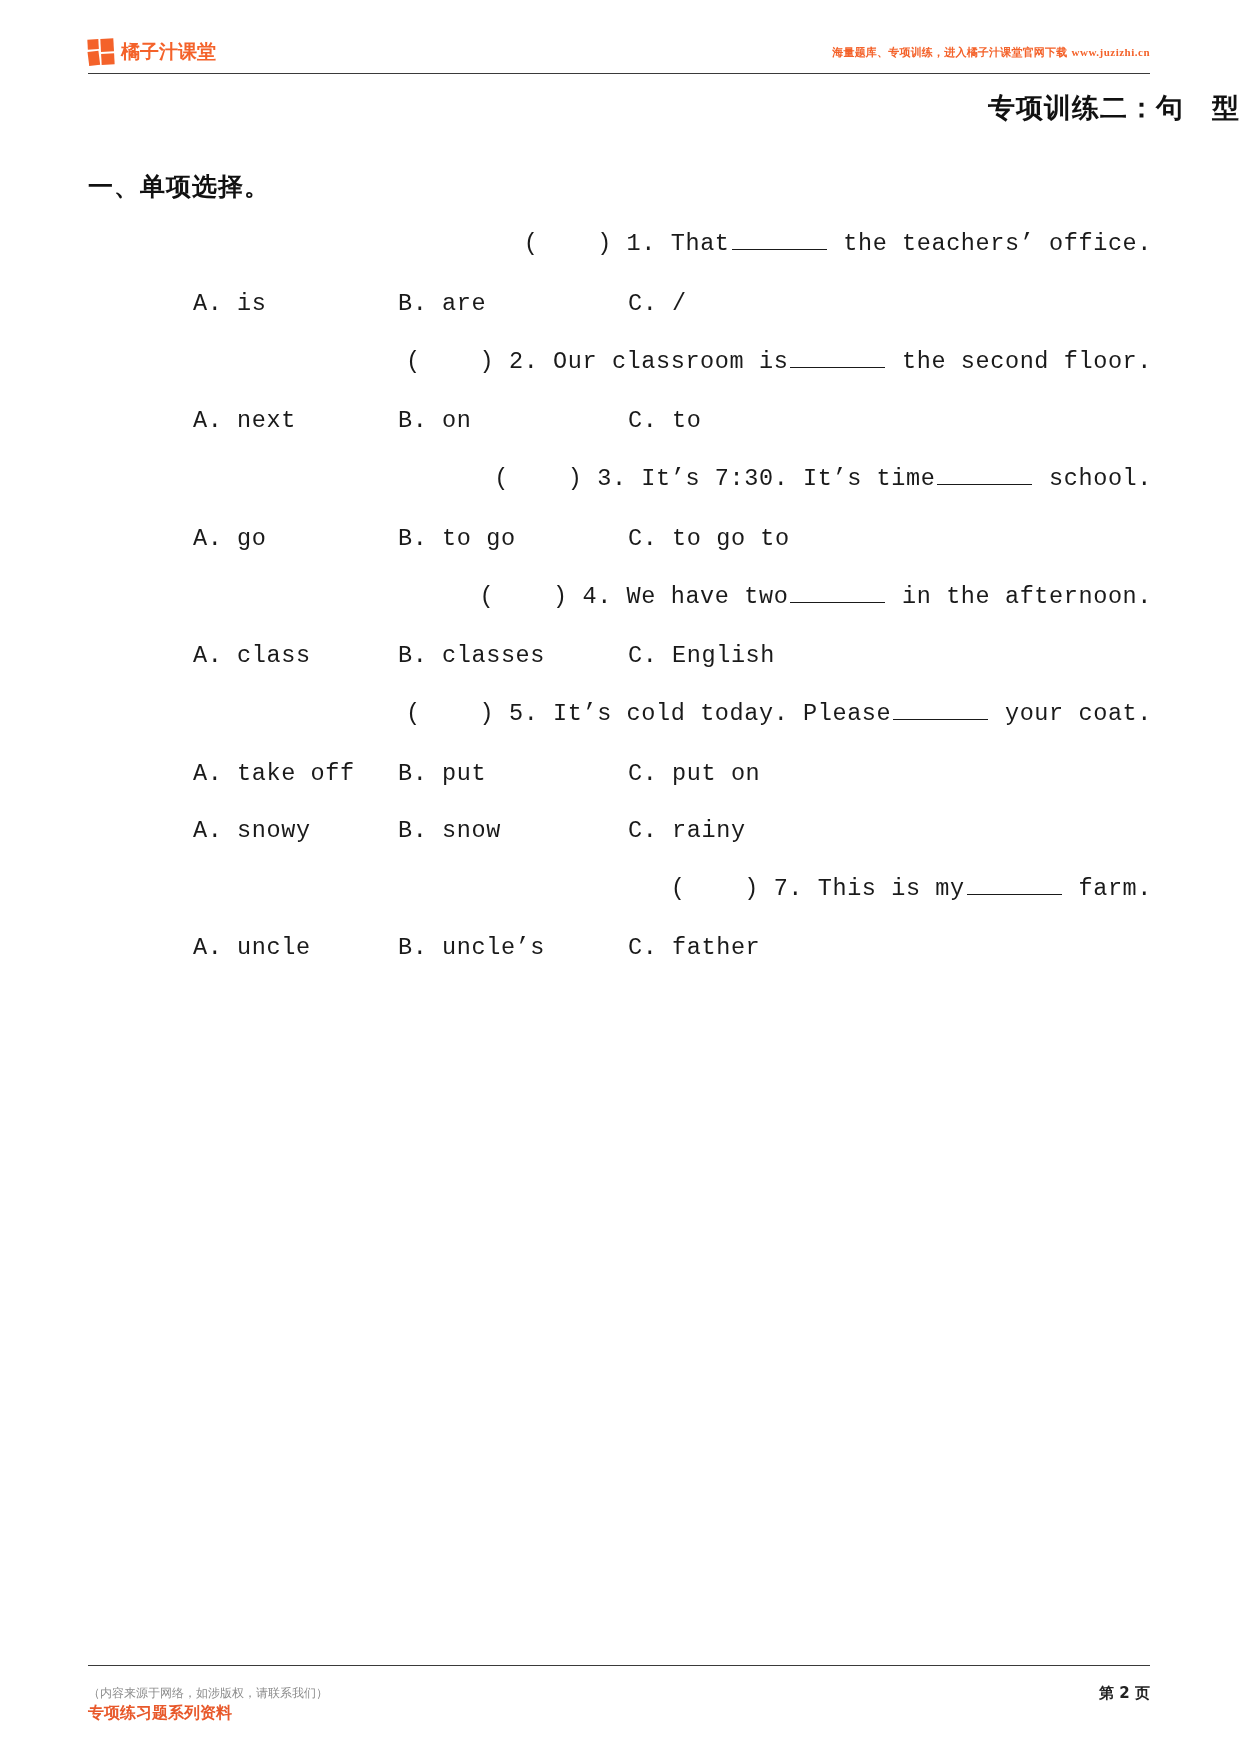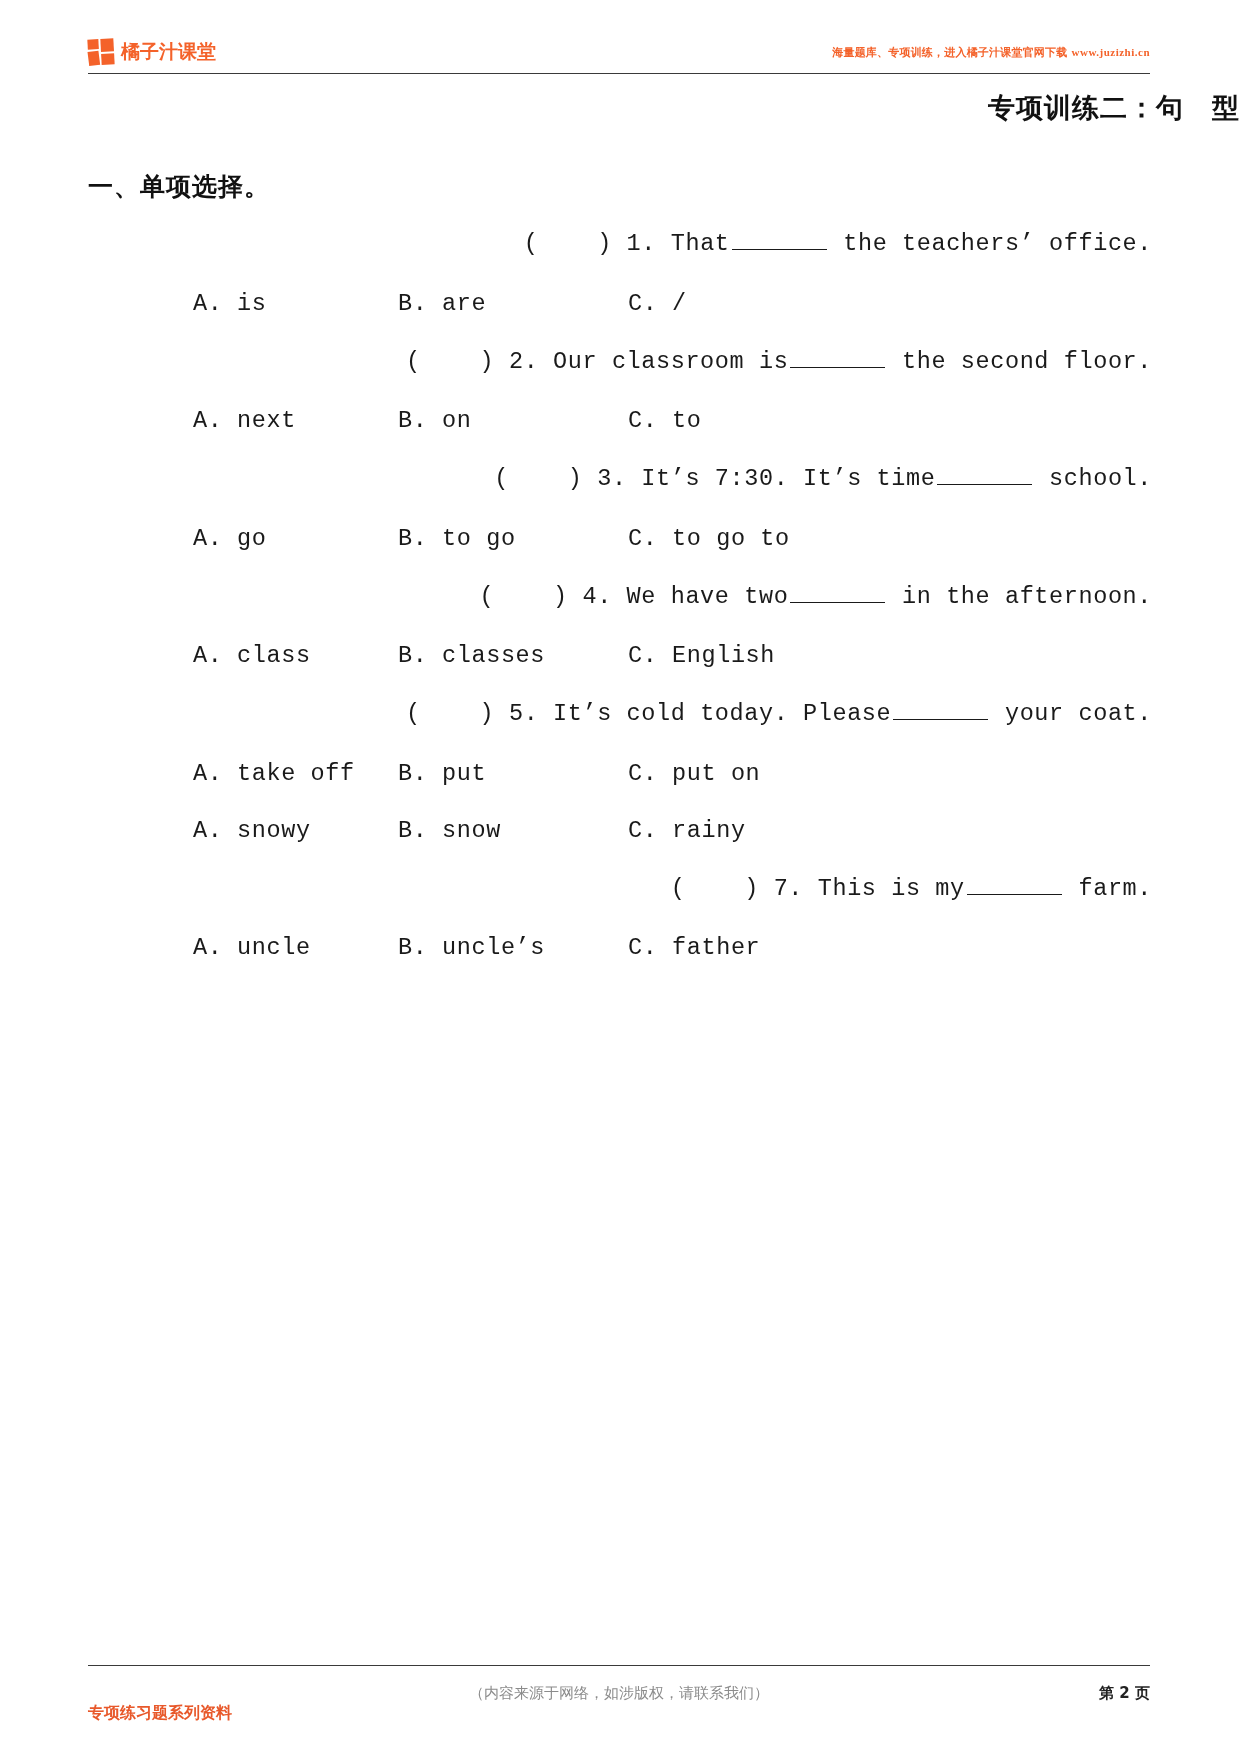--- a/index.html
+++ b/index.html
@@ -177,26 +177,26 @@
     font-family: "DejaVu Sans", sans-serif;
   }
   .footer-left {
     font-size: 16px;
     font-weight: 700;
     color: #e8582a;
     white-space: nowrap;
     margin-top: 40px;
   }
   .footer-center {
-    font-size: 15px;
+    font-size: 12px;
     color: #8b8b8b;
     white-space: nowrap;
     position: absolute;
     left: 0; right: 0;
-    text-align: center;
+    text-align: left;
   }
   .footer-right {
     font-size: 15px;
     color: #222;
     white-space: nowrap;
     font-weight: 700;
     margin-left: 8px;
   }
 </style>
 </head>

